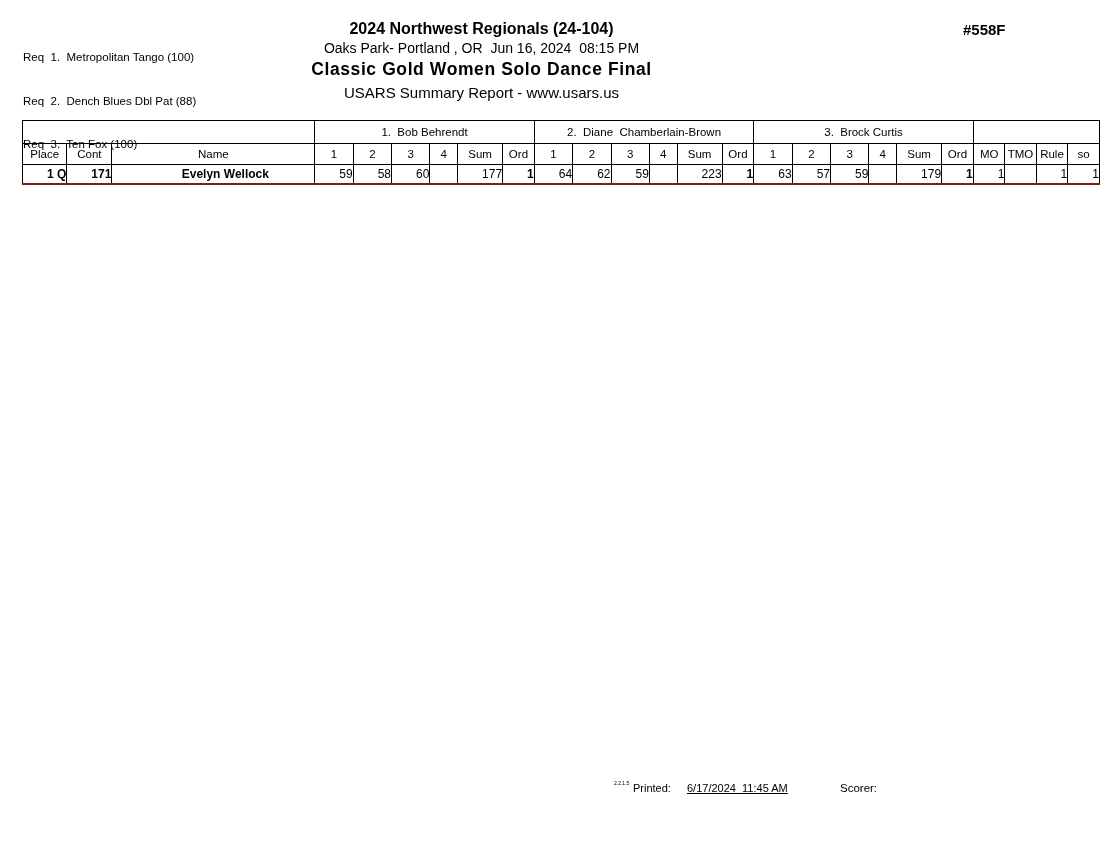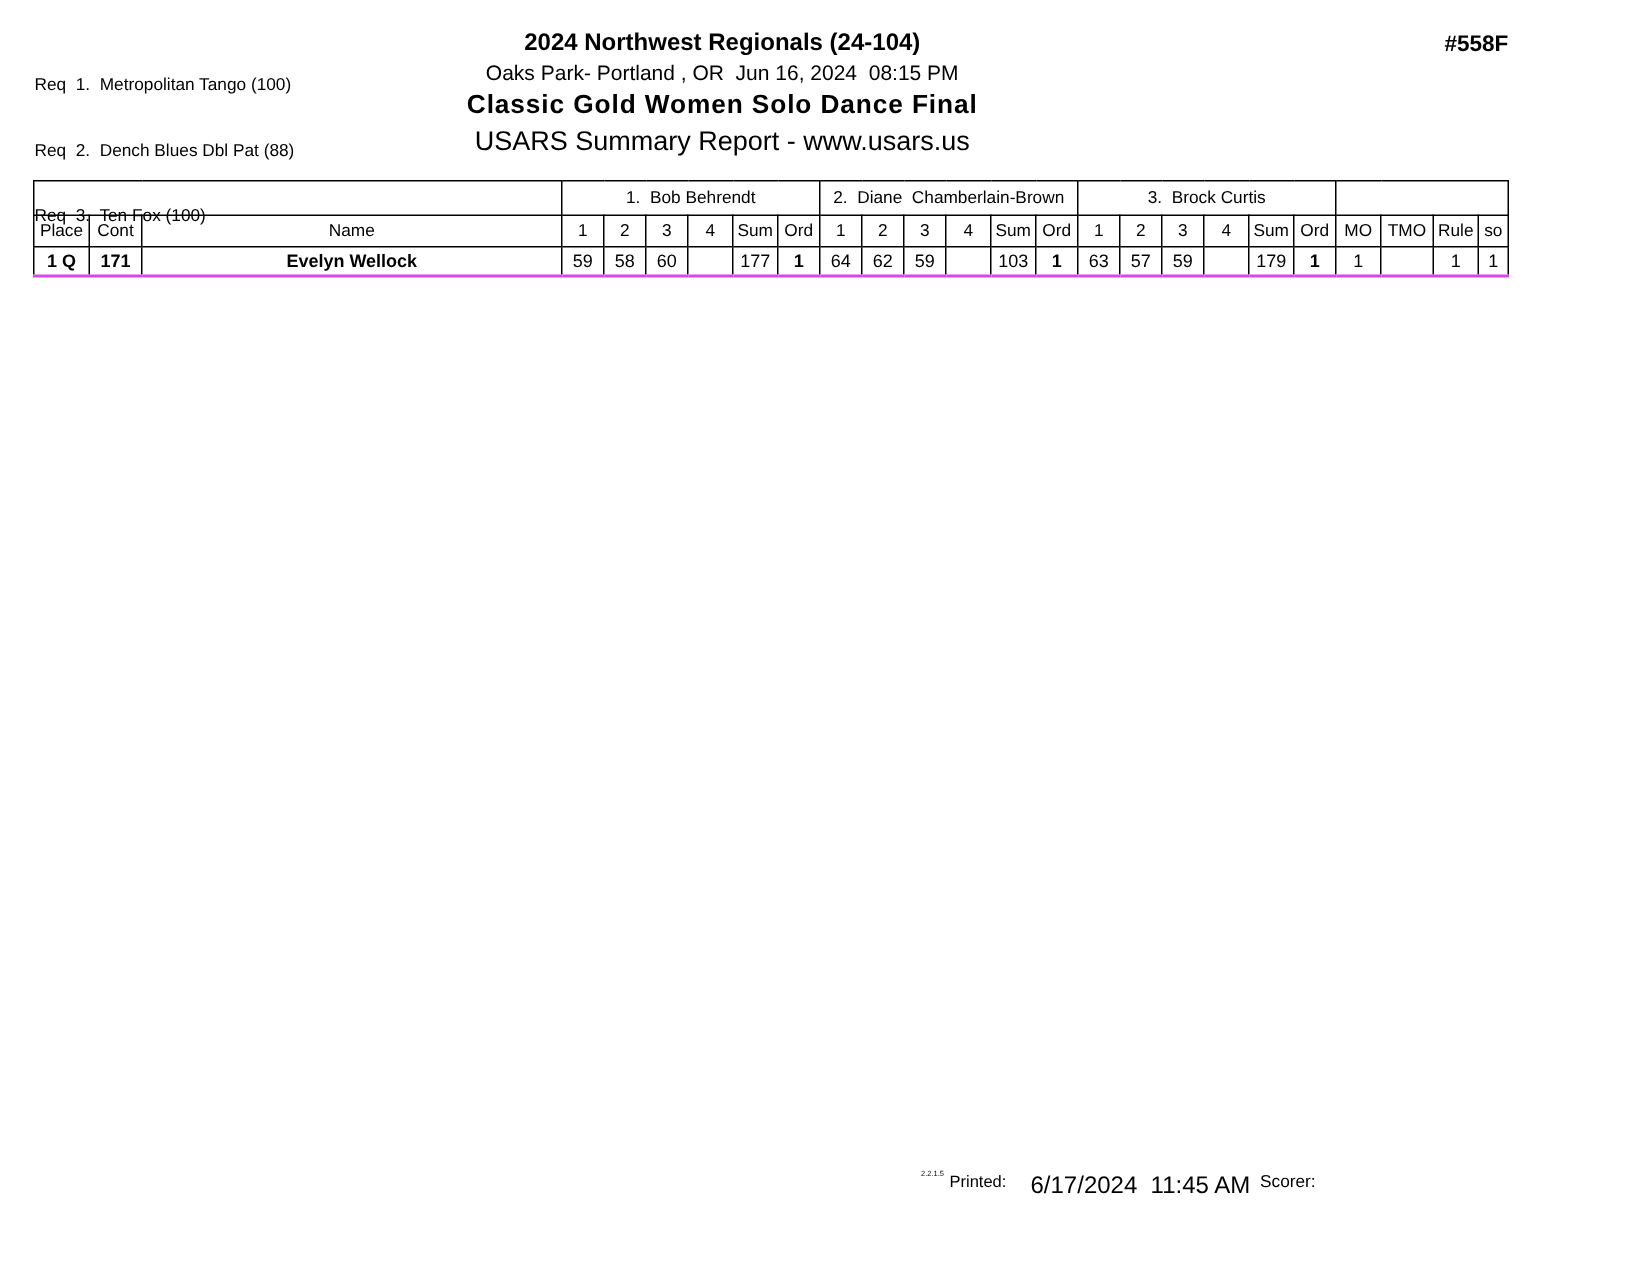--- a/index.html
+++ b/index.html
@@ -20,60 +20,60 @@
   }
 
   
   .header-center {
     position:absolute; left:0; top:0; width:963px;
     text-align:center;
   }
   .title-line1 { margin-top:20px; font-size:16px;  font-weight:bold; white-space:pre; }
   .title-line2 { margin-top:2px;  font-size:14px;  white-space:pre; }
   .title-line3 { margin-top:3px;  font-size:17.5px; font-weight:bold; letter-spacing:0.6px; white-space:pre; }
-  .title-line4 { margin-top:4px;  font-size:18px;  white-space:pre; }
+  .title-line4 { margin-top:4px;  font-size:15px;  white-space:pre; }
 
   .report-number {
     position:absolute; left:963px; top:21px;
     font-size:15px; font-weight:bold;
   }
 
   
   table.results {
     position:absolute; left:22px; top:120px;
     border-collapse:collapse; table-layout:fixed;
     font-size:11.5px;
   }
   table.results td {
     border:1px solid #000;
     padding:0; overflow:hidden; white-space:pre;
     vertical-align:middle;
     text-align:center;
   }
   tr.judges-row td { height:22px; }
   tr.header-row td { height:20px; }
-  tr.data-row   td { height:18px; font-size:12px; border-bottom:2px solid #d946ef; }
+  tr.data-row   td { height:18px; font-size:12px; border-bottom:2px solid #7f1d1d;padding-left:24px; }
 
   td.blank { border:none; }
   td.judgebox { text-align:left; padding-left:4px; }
 
   td.h-place { text-align:left; padding-left:2px; }
   td.h-name  { text-align:left; padding-left:4px; }
 
   td.ordcol { border-left:3px solid #000; border-right:3px solid #000; }
 
   td.d-place, td.d-cont { font-weight:bold; }
   td.d-name  { font-weight:bold; text-align:left; padding-left:5px; }
   td.d-ord   { font-weight:bold; }
   td.sumval  { text-align:right; padding-right:3px; }
 
   
   .footer-version       { position:absolute; left:614px; top:780px; font-size:5px; }
   .footer-printed-label { position:absolute; left:633px; top:782px; font-size:11px; }
-  .footer-printed-value { position:absolute; left:687px; top:782px; font-size:16px; white-space:pre; }
+  .footer-printed-value { position:absolute; left:687px; top:782px; font-size:11px; white-space:pre;text-decoration:underline; }
   .footer-scorer        { position:absolute; left:840px; top:782px; font-size:11.5px; }
 </style>
 </head>
 <body>
 
 <div class="req-list">
   <div>Req  1.  Metropolitan Tango (100)</div>
   <div>Req  2.  Dench Blues Dbl Pat (88)</div>
   <div>Req  3.  Ten Fox (100)</div>
 </div>
@@ -163,21 +163,21 @@
     <td>58</td>
     <td>60</td>
     <td></td>
     <td class="sumval">177</td>
     <td class="ordcol d-ord">1</td>
 
     <td>64</td>
     <td>62</td>
     <td>59</td>
     <td></td>
-    <td class="sumval">103</td>
+    <td class="sumval">223</td>
     <td class="ordcol d-ord">1</td>
 
     <td>63</td>
     <td>57</td>
     <td>59</td>
     <td></td>
     <td class="sumval">179</td>
     <td class="ordcol d-ord">1</td>
 
     <td>1</td>

